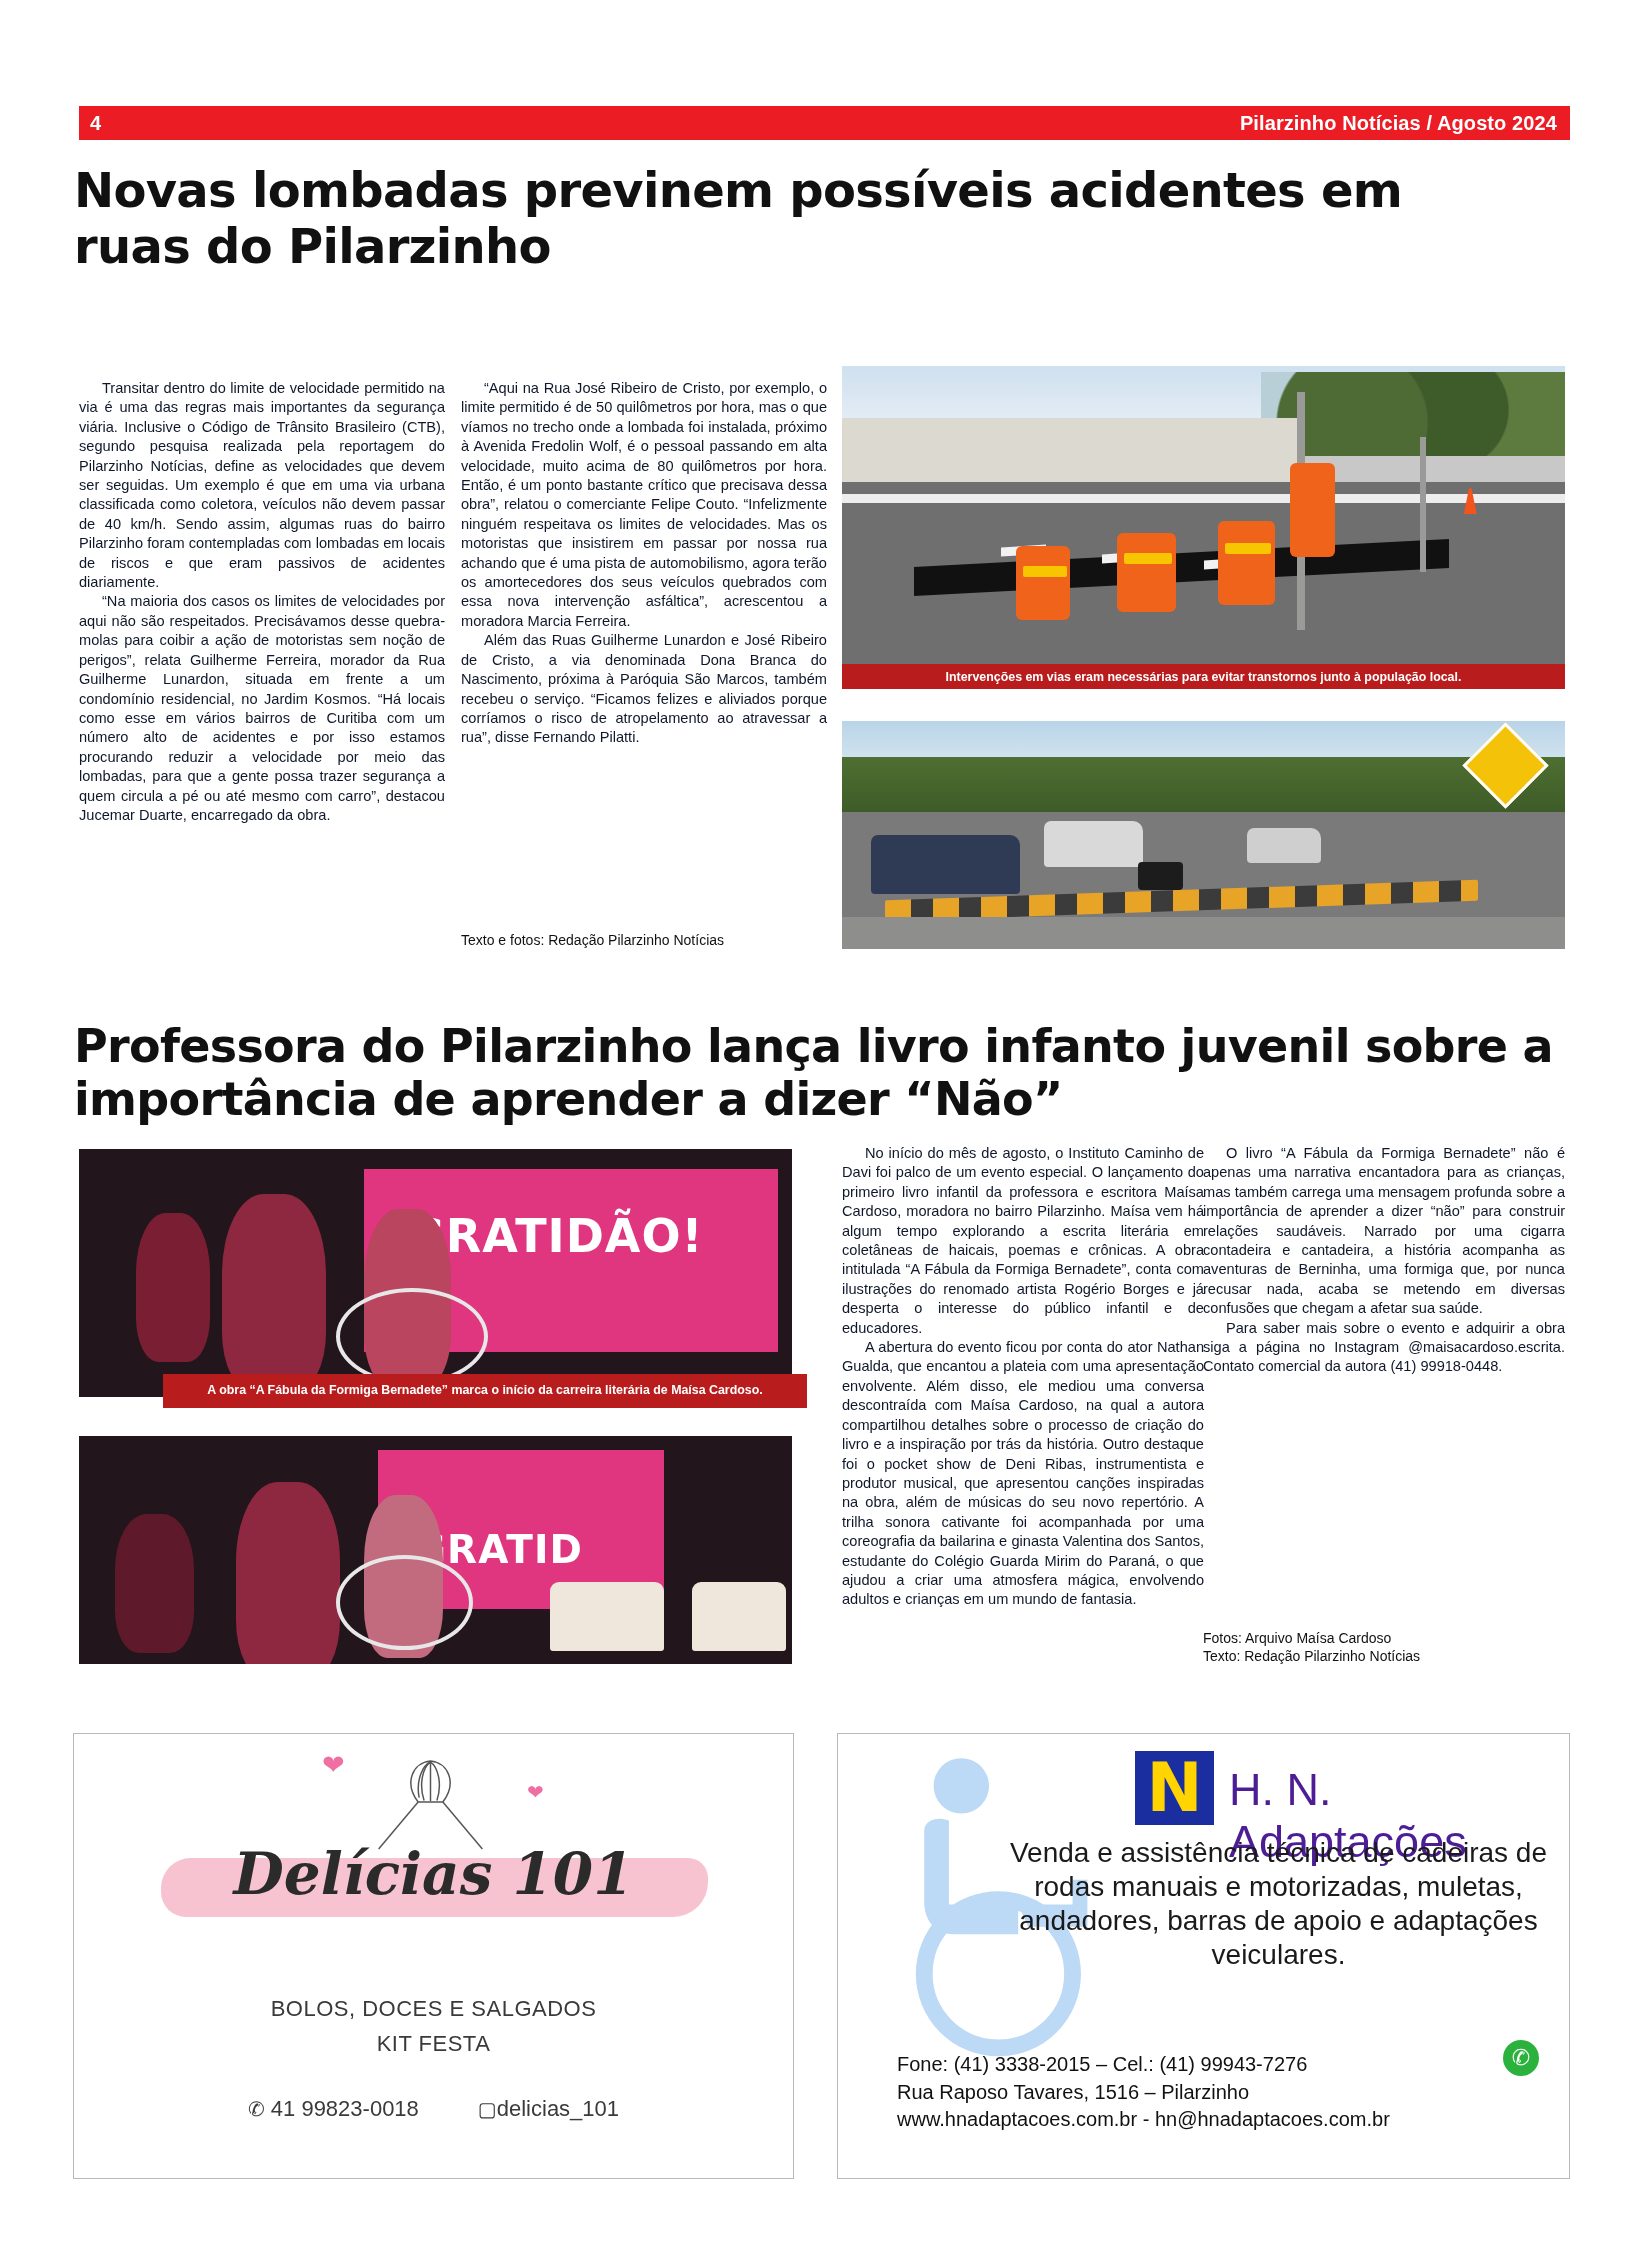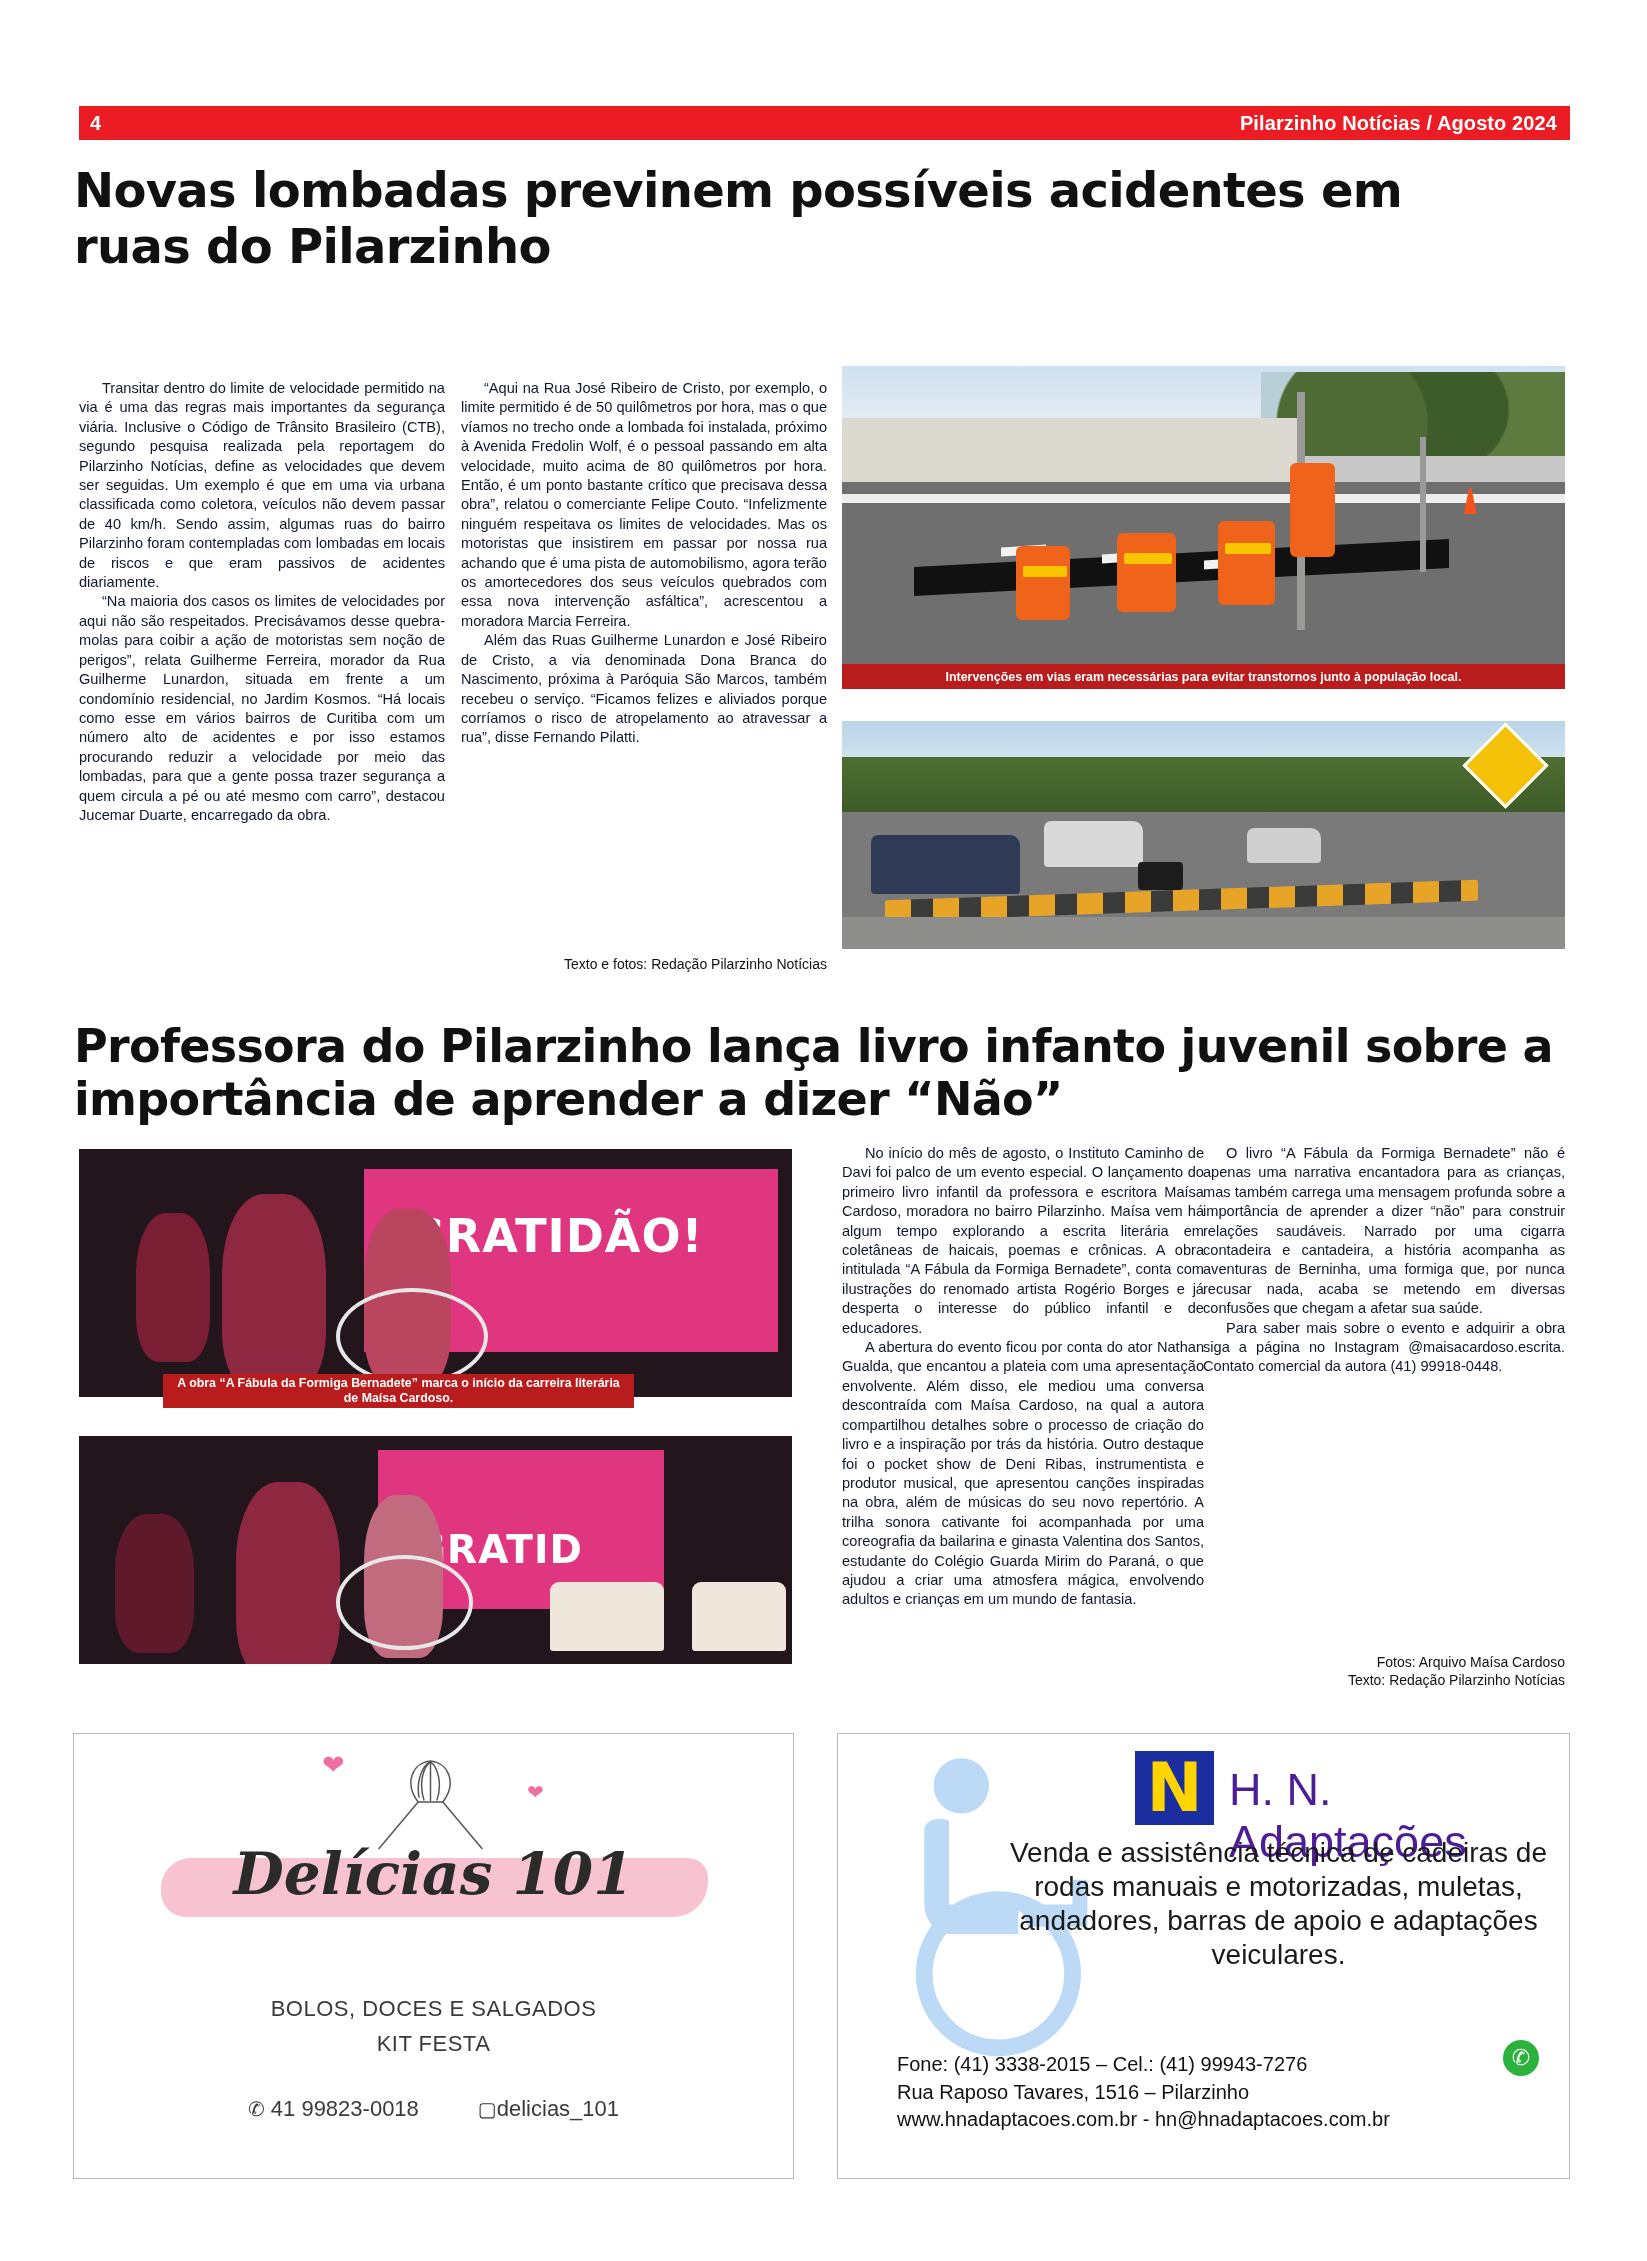--- a/index.html
+++ b/index.html
@@ -72,24 +72,22 @@
     font-family:"Liberation Sans", sans-serif;
   }
   .col p{margin:0;text-indent:23px;}
   .col p + p{margin-top:0;}
   #a1-col1{left:79px; top:379px; width:366px;}
   #a1-col2{left:461px; top:379px; width:366px;}
 
   .credit{
     position:absolute;
     font-size:14px;
-    text-align:right;
     color:#111;
     line-height:1.3;
-    margin-top:24px;
   }
   #a1-credit{left:461px; top:931px; width:366px;}
 
   
   .photo{
     position:absolute;
     overflow:hidden;
     background:#c8c8c8;
   }
   #a1-photo1{left:842px; top:366px; width:723px; height:322px;}
@@ -132,21 +130,21 @@
   .p2-sign{position:absolute;right:4%;top:6%;width:55px;height:55px;background:#f5c20a;transform:rotate(45deg);border:3.5px solid #fff;}
   .p2-sidewalk{position:absolute;left:0;top:86%;width:100%;height:14%;background:#8e8e8d;}
 
   
   #a2-col1{left:842px; top:1144px; width:362px;}
   #a2-col2{left:1203px; top:1144px; width:362px;}
   #a2-credit{left:1203px; top:1629px; width:362px;}
 
   #a2-photo1{left:79px; top:1149px; width:713px; height:248px;}
   #a2-photo2{left:79px; top:1436px; width:713px; height:228px;}
-  #a2-caption{left:163px; top:1374px; width:471px; height:34px;line-height:1.22;}
+  #a2-caption{left:163px; top:1374px; width:644px; height:34px;line-height:1.22;}
 
   .stage{position:absolute;left:0;top:0;width:100%;height:100%;background:#23151c;}
   .stage-screen{position:absolute;background:#e0357f;}
   .stage-word{position:absolute;color:#fff;font-family:"DejaVu Sans",sans-serif;font-weight:700;letter-spacing:1px;}
   .performer{position:absolute;border-radius:40% 40% 30% 30%;}
   .hoop{position:absolute;border:4.5px solid #e7e7e7;border-radius:50%;}
   .armchair{position:absolute;background:#efe7dc;border-radius:9px 9px 3px 3px;}
 
   
   .ad{

